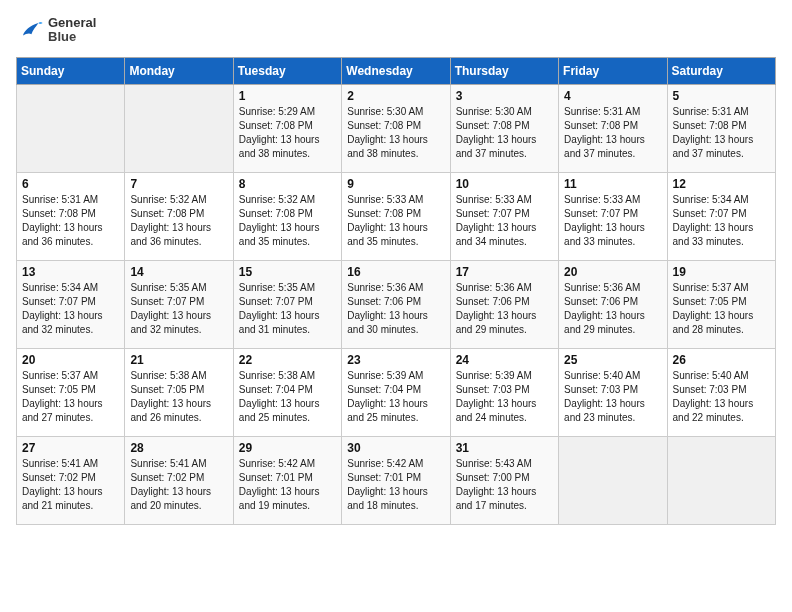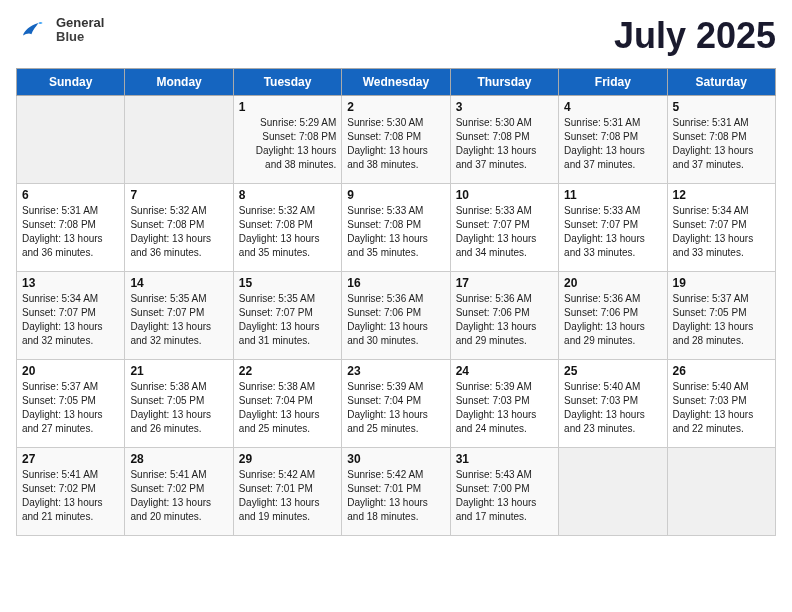--- a/index.html
+++ b/index.html
@@ -12,21 +12,21 @@
     }
     .header {
       display: flex;
       justify-content: space-between;
       align-items: flex-start;
       margin-bottom: 12px;
     }
     .logo {
       display: flex;
       align-items: center;
-      gap: 12px;
+      gap: 4px;
     }
     .logo-text {
       display: flex;
       flex-direction: column;
       font-size: 13px;
       font-weight: bold;
       line-height: 1.1;
     }
     .logo-general { color: #333; }
     .logo-blue { color: #404040; }
@@ -49,21 +49,21 @@
     }
     table {
       width: 100%;
       border-collapse: collapse;
       font-size: 10.5px;
     }
     thead tr th {
       background-color: #1565c0;
       color: #fff;
       padding: 6px 4px;
-      text-align: center;
+      text-align: left;
       font-size: 12px;
       font-weight: bold;
       border: 1px solid #aaa;
     }
     tbody tr td {
       border: 1px solid #ccc;
       vertical-align: top;
       padding: 4px 5px;
       height: 88px;
       width: 14.28%;
@@ -96,21 +96,20 @@
     <svg class="logo-bird" viewBox="0 0 40 40">
       <path d="M10 28 C12 20, 20 14, 32 10 C28 16, 24 20, 22 26 C18 24, 14 26, 10 28Z" fill="#1565c0"></path>
       <path d="M32 10 C34 8, 36 8, 38 10 C36 12, 33 12, 32 10Z" fill="#42a5f5"></path>
     </svg>
     <div class="logo-text">
       <span class="logo-general">General</span>
       <span class="logo-blue">Blue</span>
     </div>
   </div>
   <div class="title-block">
-    <div class="month-title">July 2025</div>
   </div>
 </div>
 
 <table>
   <thead>
     <tr>
     <th>Sunday</th>
         <th>Monday</th>
         <th>Tuesday</th>
         <th>Wednesday</th>
@@ -118,21 +117,21 @@
         <th>Friday</th>
         <th>Saturday</th>
       </tr>
   </thead>
   <tbody id="calendar-body">
   <tr>
         <td class="empty-cell"></td>
         <td class="empty-cell"></td>
         <td>
           <span class="day-num">1</span>
-          <div class="cell-info" style="white-space: pre-line; text-align: right;">Sunrise: 5:29 AM
+          <div class="cell-info" style="white-space: pre-line;">Sunrise: 5:29 AM
 Sunset: 7:08 PM
 Daylight: 13 hours and 38 minutes.</div>
         </td>
         <td>
           <span class="day-num">2</span>
           <div class="cell-info" style="white-space: pre-line;">Sunrise: 5:30 AM
 Sunset: 7:08 PM
 Daylight: 13 hours and 38 minutes.</div>
         </td>
         <td>

